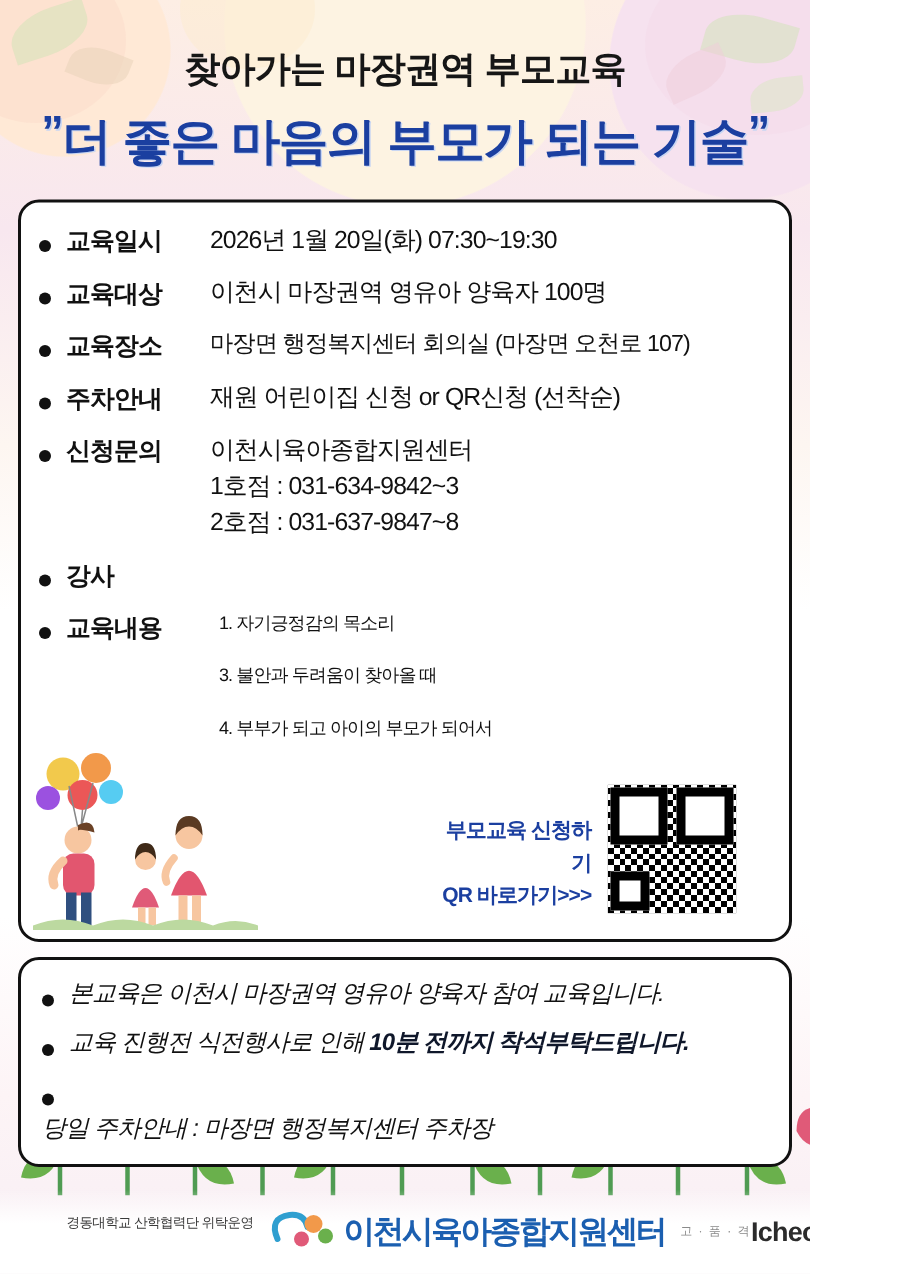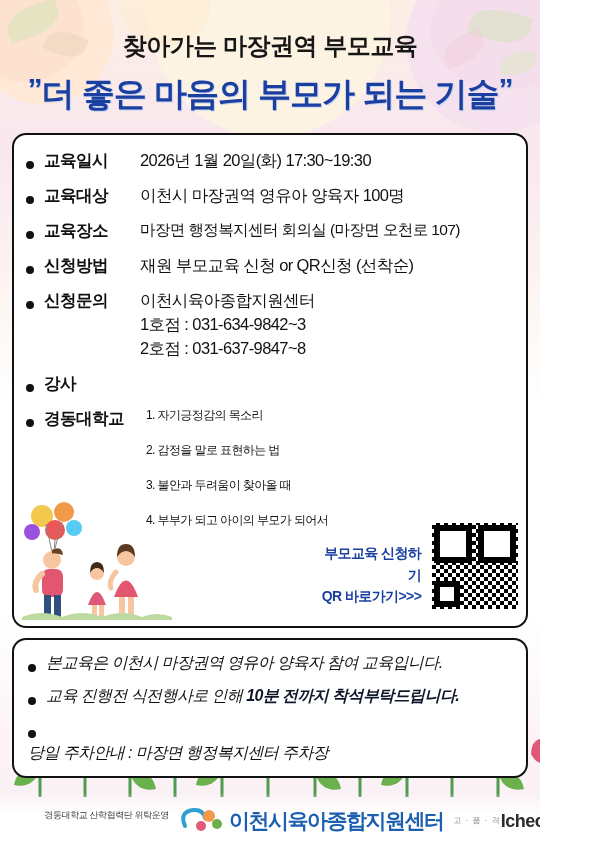--- a/index.html
+++ b/index.html
@@ -129,21 +129,21 @@
     color: #111;
     letter-spacing: -0.6px;
     margin-bottom: 18px;
     padding-left: 6px;
   }
   .content-item:last-child { margin-bottom: 0; }
 
   
   .qr-area {
     position: absolute;
-    right: 5px;
+    right: 32px;
     bottom: 14px;
     width: 210px;
     display: flex;
     align-items: flex-end;
     justify-content: space-between;
     gap: 8px;
   }
   .qr-text {
     text-align: right;
     color: #1b3fa0;
@@ -284,60 +284,59 @@
     <div class="line2">
       <span class="quote">”</span><span>더 좋은 마음의 부모가 되는 기술</span><span class="quote">”</span>
     </div>
   </div>
 
   <div class="info-box">
 
     <div class="row">
       <span class="bullet"></span>
       <span class="label">교육일시</span>
-      <span class="value">2026년 1월 20일(화) 17:30~19:30</span>
+      <span class="value">2026년 1월 20일(화) 07:30~19:30</span>
     </div>
 
     <div class="row">
       <span class="bullet"></span>
       <span class="label">교육대상</span>
       <span class="value">이천시 마장권역 영유아 양육자 100명</span>
     </div>
 
     <div class="row">
       <span class="bullet"></span>
       <span class="label">교육장소</span>
       <span class="value small">마장면 행정복지센터 회의실 (마장면 오천로 107)</span>
     </div>
 
     <div class="row">
       <span class="bullet"></span>
-      <span class="label">신청방법</span>
-      <span class="value">재원 부모교육 신청 or QR신청 (선착순)</span>
+      <span class="label">주차안내</span>
+      <span class="value">재원 어린이집 신청 or QR신청 (선착순)</span>
     </div>
 
     <div class="row">
       <span class="bullet"></span>
       <span class="label">신청문의</span>
       <span class="value">이천시육아종합지원센터
 1호점 : 031-634-9842~3
 2호점 : 031-637-9847~8</span>
     </div>
 
     <div class="row">
       <span class="bullet"></span>
       <span class="label">강사</span>
     </div>
 
     <div class="row">
       <span class="bullet"></span>
-      <span class="label">경동대학교</span>
+      <span class="label">교육내용</span>
       <div class="content-list">
         <div class="content-item">1. 자기긍정감의 목소리</div>
-        <div class="content-item">2. 감정을 말로 표현하는 법</div>
         <div class="content-item">3. 불안과 두려움이 찾아올 때</div>
         <div class="content-item">4. 부부가 되고 아이의 부모가 되어서</div>
       </div>
     </div>
 
     <svg class="family" viewBox="0 0 150 120">
 
       <circle cx="20" cy="16" r="11" fill="#f2c94c"></circle>
       <circle cx="42" cy="12" r="10" fill="#f2994a"></circle>
       <circle cx="33" cy="30" r="10" fill="#eb5757"></circle>

